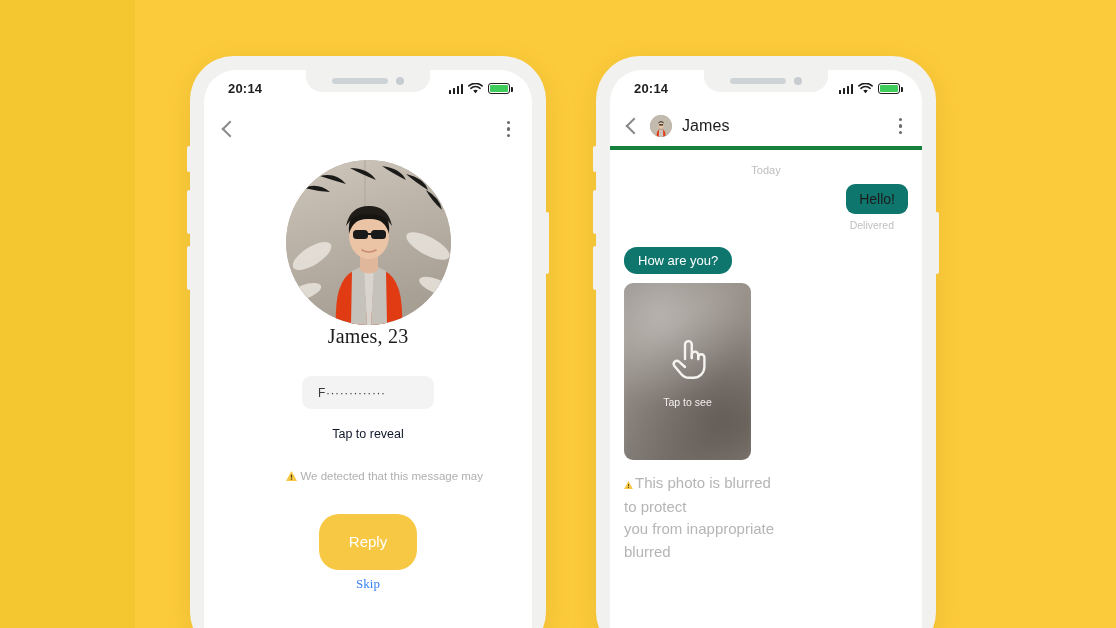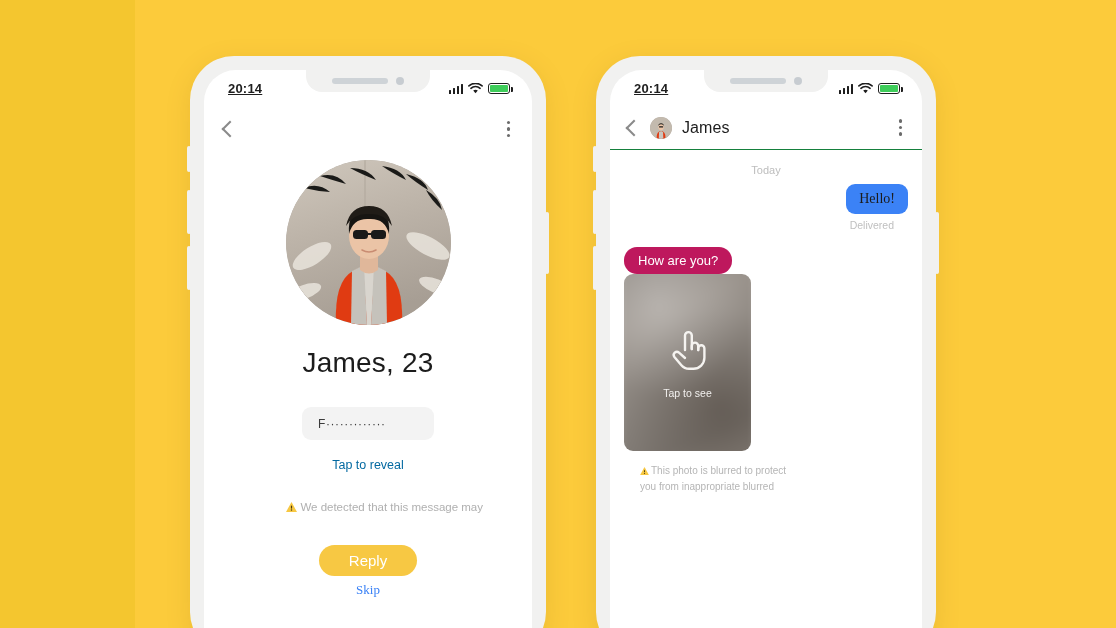--- a/index.html
+++ b/index.html
@@ -56,21 +56,21 @@
   .phone.right .btn-side.b3{left:-3px;top:190px;width:4px;height:44px;}
   .phone.right .btn-side.pw{right:-3px;top:156px;width:4px;height:62px;}
 
   
   .statusbar{
     position:relative;height:36px;
     display:flex;align-items:center;justify-content:space-between;
     padding:0 22px 0 24px;box-sizing:border-box;
     z-index:8;
   }
-  .st-time{font-size:13px;font-weight:bold;color:#1E1E1E;letter-spacing:.2px;text-decoration:underline;}
+  .st-time{font-size:13px;font-weight:bold;color:#1E1E1E;letter-spacing:.2px;}
   .st-icons{display:flex;align-items:center;gap:5px;}
   .sig{display:flex;align-items:flex-end;gap:1.5px;height:11px;}
   .sig i{display:block;width:2.5px;background:#1E1E1E;border-radius:.5px;}
   .sig i:nth-child(1){height:4px;}
   .sig i:nth-child(2){height:6px;}
   .sig i:nth-child(3){height:8px;}
   .sig i:nth-child(4){height:10px;}
   .batt{
     width:22px;height:11px;border:1.5px solid #1E1E1E;border-radius:3px;
     position:relative;box-sizing:border-box;padding:1px;
@@ -93,86 +93,86 @@
   .dots{display:flex;flex-direction:column;gap:3px;align-items:center;}
   .dots i{width:3.5px;height:3.5px;border-radius:50%;background:#6B6B6B;display:block;}
 
   
   .profile-wrap{display:flex;flex-direction:column;align-items:center;padding-top:8px;}
   .avatar-big{
     width:165px;height:165px;border-radius:50%;overflow:hidden;position:relative;
     background:#B3ABA1;
   }
   .pname{
-    margin-top:22px;font-size:28px;color:#1C1C1C;letter-spacing:.2px;
+    font-size:20px;color:#1C1C1C;letter-spacing:.2px;font-family:Liberation Serif, serif;
   }
   .masked{
     margin-top:28px;width:132px;height:33px;background:#F3F3F3;border-radius:9px;
     display:flex;align-items:center;box-sizing:border-box;padding-left:16px;
   }
   .masked span{font-size:12px;color:#3C3C3C;letter-spacing:.6px;}
-  .tap-reveal{margin-top:18px;font-size:12.5px;color:#0369a1;}
+  .tap-reveal{margin-top:18px;font-size:12.5px;color:#0f172a;}
   .warn{
     margin-top:27px;width:230px;text-align:right;
     font-size:11.5px;line-height:1.45;color:#B0B0B0;
   }
   .warn .tri{display:inline-block;vertical-align:-1px;margin-right:3px;}
   .reply-btn{
-    margin-top:28px;width:98px;height:31px;border-radius:20px;
+    margin-top:28px;width:98px;height:56px;border-radius:20px;
     background:#F7C843;color:#FFFFFF;border:none;
     font-size:15px;font-family:"Liberation Sans", sans-serif;
     display:flex;align-items:center;justify-content:center;cursor:pointer;
   }
   .skip-btn{
     margin-top:5px;background:none;border:none;cursor:pointer;
     color:#3b82f6;font-size:13px;font-family:Liberation Serif, serif;
   }
 
   
   .chat-head{
     height:44px;display:flex;align-items:center;
     padding:0 20px 0 18px;box-sizing:border-box;gap:10px;
-    border-bottom:1px solid #15803d;
+    border-bottom:4px solid #15803d;
   }
   .avatar-sm{
     width:22px;height:22px;border-radius:50%;overflow:hidden;position:relative;
     background:#B3ABA1;flex:0 0 auto;
   }
   .chat-title{font-size:16px;color:#1C1C1C;flex:1;letter-spacing:.1px;}
   .today{text-align:center;font-size:11px;color:#BDBDBD;padding:14px 12px 2px;}
   .chat-body{padding:0 14px;}
   .row-right{display:flex;flex-direction:column;align-items:flex-end;}
   .row-left{display:flex;flex-direction:column;align-items:flex-start;}
   .bub-grey{
-    background:#3b82f6;border-radius:9px;padding:7px 13px;
-    font-size:14px;color:#1C1C1C;margin-top:6px;font-family:Liberation Serif, serif;
+    background:#0f766e;border-radius:9px;padding:7px 13px;
+    font-size:14px;color:#1C1C1C;margin-top:6px;
   }
   .delivered{font-size:10.5px;color:#BFBFBF;margin-top:5px;margin-right:14px;}
   .bub-yellow{
-    background:#be185d;border-radius:13px;padding:6px 14px;
+    background:#0f766e;border-radius:13px;padding:6px 14px;
     font-size:13px;color:#FFFFFF;margin-top:16px;
   }
   .photo-blur{
-    width:127px;height:177px;border-radius:9px;
+    margin-top:9px;width:127px;height:177px;border-radius:9px;
     position:relative;overflow:hidden;
     display:flex;flex-direction:column;align-items:center;justify-content:center;
   }
   .photo-blur .blurlayer{
     position:absolute;inset:0;
     background:
       radial-gradient(circle at 30% 22%, rgba(255,255,255,.30), rgba(255,255,255,0) 48%),
       radial-gradient(circle at 72% 72%, rgba(60,50,42,.40), rgba(60,50,42,0) 55%),
       linear-gradient(155deg,#8D8781 0%,#9A938C 28%,#8C8680 55%,#7C7670 80%,#8A837C 100%);
     filter:blur(5px);
     transform:scale(1.15);
   }
   .hand{position:relative;z-index:2;}
   .tap-see{position:relative;z-index:2;margin-top:12px;font-size:10.5px;color:#F2F0EE;}
   .warn2{
-    margin-top:12px;width:152px;font-size:10px;line-height:1.5;color:#B5B5B5;margin-left:16px;
+    margin-top:12px;width:152px;font-size:15px;line-height:1.5;color:#B5B5B5;
   }
   .warn2 .tri{display:inline-block;vertical-align:-1px;margin-right:2px;}
 </style>
 </head>
 <body>
 
 <div class="bg-band-left"></div>
 <div class="bg-band-right"></div>
 
 <div class="phone left">

